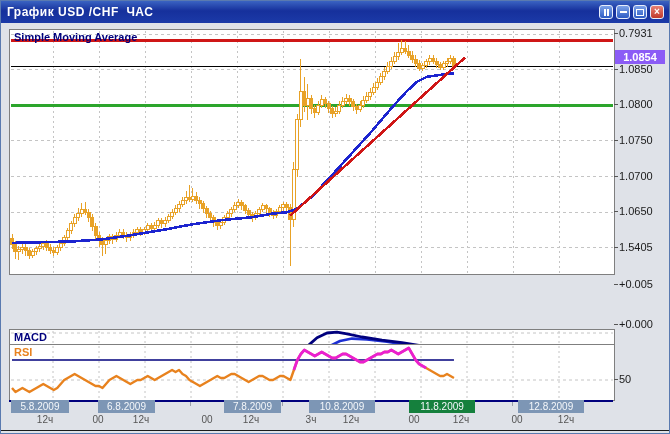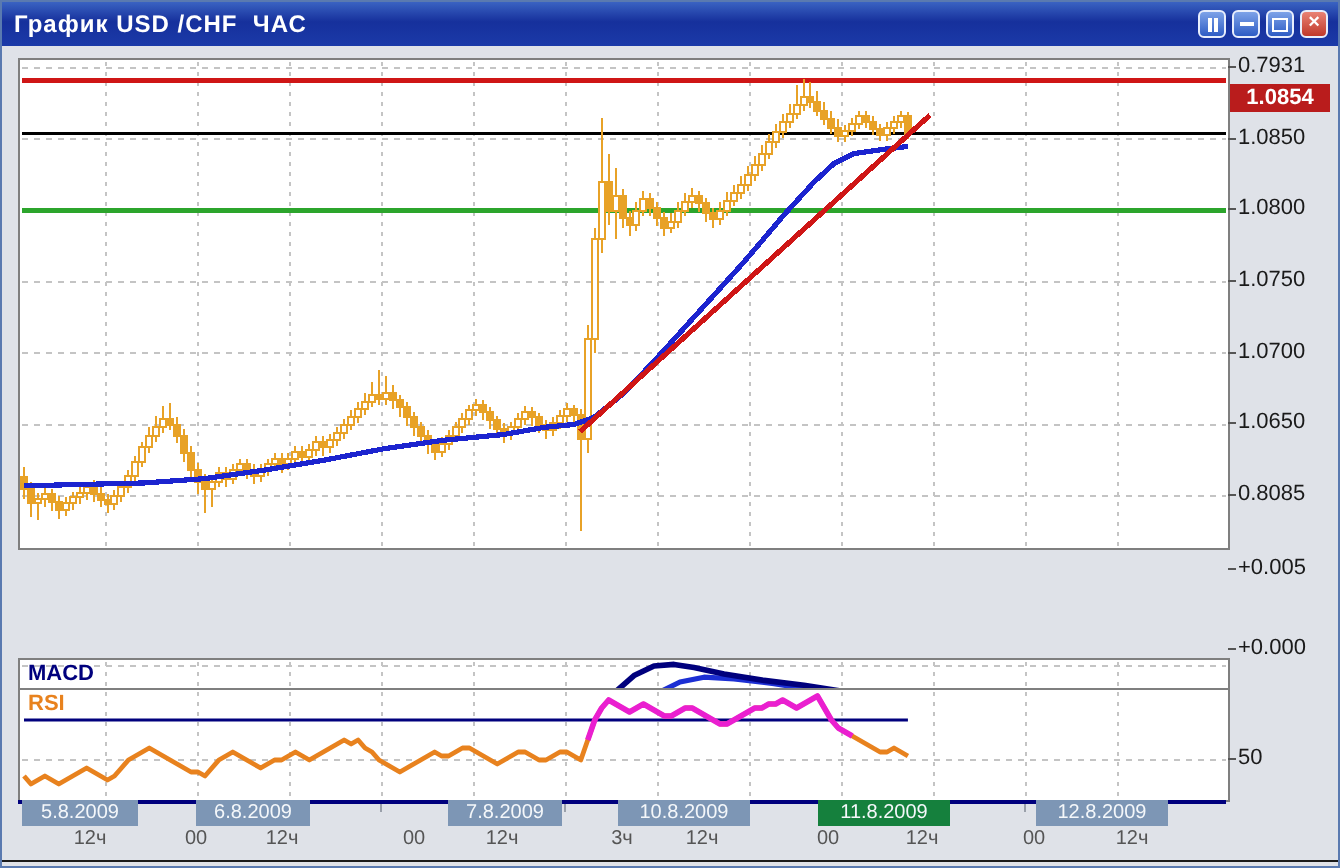--- a/index.html
+++ b/index.html
@@ -56,20 +56,21 @@
       </div>
     <div class="win-btn">
         <span class="sq"></span>
       </div>
     <div class="win-btn close">
         <span class="x">×</span>
       </div>
   </div>
 
   <div id="main-panel" class="panel">
+    <div id="legend-sma" class="plot-label">Simple Moving Average</div>
     <svg id="main-svg" width="604" height="244" shape-rendering="crispEdges">
         <line x1="43" y1="1" x2="43" y2="243" stroke="#c4c4c4" stroke-width="1" stroke-dasharray="2,3"></line>
         <line x1="89" y1="1" x2="89" y2="243" stroke="#c4c4c4" stroke-width="1" stroke-dasharray="2,3"></line>
         <line x1="135" y1="1" x2="135" y2="243" stroke="#c4c4c4" stroke-width="1" stroke-dasharray="2,3"></line>
         <line x1="181" y1="1" x2="181" y2="243" stroke="#c4c4c4" stroke-width="1" stroke-dasharray="2,3"></line>
         <line x1="227" y1="1" x2="227" y2="243" stroke="#c4c4c4" stroke-width="1" stroke-dasharray="2,3"></line>
         <line x1="273" y1="1" x2="273" y2="243" stroke="#c4c4c4" stroke-width="1" stroke-dasharray="2,3"></line>
         <line x1="319" y1="1" x2="319" y2="243" stroke="#c4c4c4" stroke-width="1" stroke-dasharray="2,3"></line>
         <line x1="365" y1="1" x2="365" y2="243" stroke="#c4c4c4" stroke-width="1" stroke-dasharray="2,3"></line>
         <line x1="411" y1="1" x2="411" y2="243" stroke="#c4c4c4" stroke-width="1" stroke-dasharray="2,3"></line>
@@ -512,35 +513,35 @@
         <line x1="457" y1="1" x2="457" y2="54" stroke="#c4c4c4" stroke-width="1" stroke-dasharray="2,3"></line>
         <line x1="503" y1="1" x2="503" y2="54" stroke="#c4c4c4" stroke-width="1" stroke-dasharray="2,3"></line>
         <line x1="549" y1="1" x2="549" y2="54" stroke="#c4c4c4" stroke-width="1" stroke-dasharray="2,3"></line>
         <line x1="1" y1="35" x2="603" y2="35" stroke="#c4c4c4" stroke-width="1" stroke-dasharray="3,3"></line>
         <line x1="2" y1="15" x2="443.96" y2="15" stroke="#00007d" stroke-width="1.4"></line>
         <polyline points="2,43 5.48,47 8.96,45 12.44,43 15.92,45 19.4,47 22.88,45 26.36,43 29.84,41 33.32,39 36.8,41 40.28,43 43.76,45 47.24,43 50.72,39 54.2,35 57.68,33 61.16,31 64.64,29 68.12,31 71.6,33 75.08,35 78.56,37 82.04,39 85.52,41 89,41 92.48,43 95.96,39 99.44,35 102.92,33 106.4,31 109.88,33 113.36,35 116.84,37 120.32,39 123.8,37 127.28,35 130.76,35 134.24,33 137.72,31 141.2,33 144.68,35 148.16,33 151.64,31 155.12,29 158.6,27 162.08,25 165.56,27 169.04,25 172.52,29 176,31 179.48,35 182.96,37 186.44,39 189.92,41 193.4,39 196.88,37 200.35999999999999,35 203.84,33 207.32,31 210.8,33 214.28,33 217.76,31 221.24,29 224.72,29 228.2,31 231.68,33 235.16,35 238.64,37 242.12,35 245.6,33 249.08,31 252.56,31 256.03999999999996,33 259.52,35 263,35 266.48,33 269.96,31 273.44,31 276.92,33 280.4,35 283.88,25 287.36,15 290.84,9 294.32,5 297.8,7 301.28,9 304.76,11 308.24,9 311.71999999999997,7 315.2,9 318.68,11 322.16,13 325.64,13 329.12,11 332.6,9 336.08,9 339.56,11 343.04,13 346.52,15 350,17 353.48,17 356.96,15 360.44,13 363.92,11 367.4,9 370.88,9 374.36,7 377.84,7 381.32,5 384.8,7 388.28,9 391.76,7 395.24,5 398.71999999999997,3 402.2,9 405.68,15 409.16,19 412.64,21 416.12,23 419.6,25 423.08,27 426.56,29 430.04,31 433.52,31 437,29 440.48,31 443.96,33" fill="none" stroke="#e8821e" stroke-width="2.4" stroke-linejoin="round"></polyline>
         <polyline points="283.88,25 287.36,15 290.84,9 294.32,5 297.8,7 301.28,9 304.76,11 308.24,9 311.71999999999997,7 315.2,9 318.68,11 322.16,13 325.64,13 329.12,11 332.6,9 336.08,9 339.56,11 343.04,13 346.52,15 350,17 353.48,17 356.96,15 360.44,13 363.92,11 367.4,9 370.88,9 374.36,7 377.84,7 381.32,5 384.8,7 388.28,9 391.76,7 395.24,5 398.71999999999997,3 402.2,9 405.68,15 409.16,19 412.64,21 416.12,23" fill="none" stroke="#ea1fd0" stroke-width="2.8" stroke-linejoin="round"></polyline>
       </svg>
   </div>
 
-  <div id="price-badge" style="top: 41px; background: #b91c1c;">1.0854</div>
+  <div id="price-badge" style="top: 49px; background: #8b5cf6;">1.0854</div>
   <div id="y-axis">
       <div class="ytick" style="top: 27px;">0.7931</div>
       <div class="tickmark" style="top: 32px;"></div>
       <div class="ytick" style="top: 62.65px;">1.0850</div>
       <div class="tickmark" style="top: 67.65px;"></div>
       <div class="ytick" style="top: 98.3px;">1.0800</div>
       <div class="tickmark" style="top: 103.3px;"></div>
       <div class="ytick" style="top: 133.95px;">1.0750</div>
       <div class="tickmark" style="top: 138.95px;"></div>
       <div class="ytick" style="top: 169.6px;">1.0700</div>
       <div class="tickmark" style="top: 174.6px;"></div>
       <div class="ytick" style="top: 205.25px;">1.0650</div>
       <div class="tickmark" style="top: 210.25px;"></div>
-      <div class="ytick" style="top: 240.9px;">0.8085</div>
+      <div class="ytick" style="top: 240.9px;">1.5405</div>
       <div class="tickmark" style="top: 245.9px;"></div>
       <div class="ytick" style="top: 278px;">+0.005</div>
       <div class="tickmark" style="top: 283px;"></div>
       <div class="ytick" style="top: 318px;">+0.000</div>
       <div class="tickmark" style="top: 323px;"></div>
       <div class="ytick" style="top: 373px;">50</div>
       <div class="tickmark" style="top: 378px;"></div>
     </div>
   <div id="date-axis-line"></div>
   <div id="x-axis">

